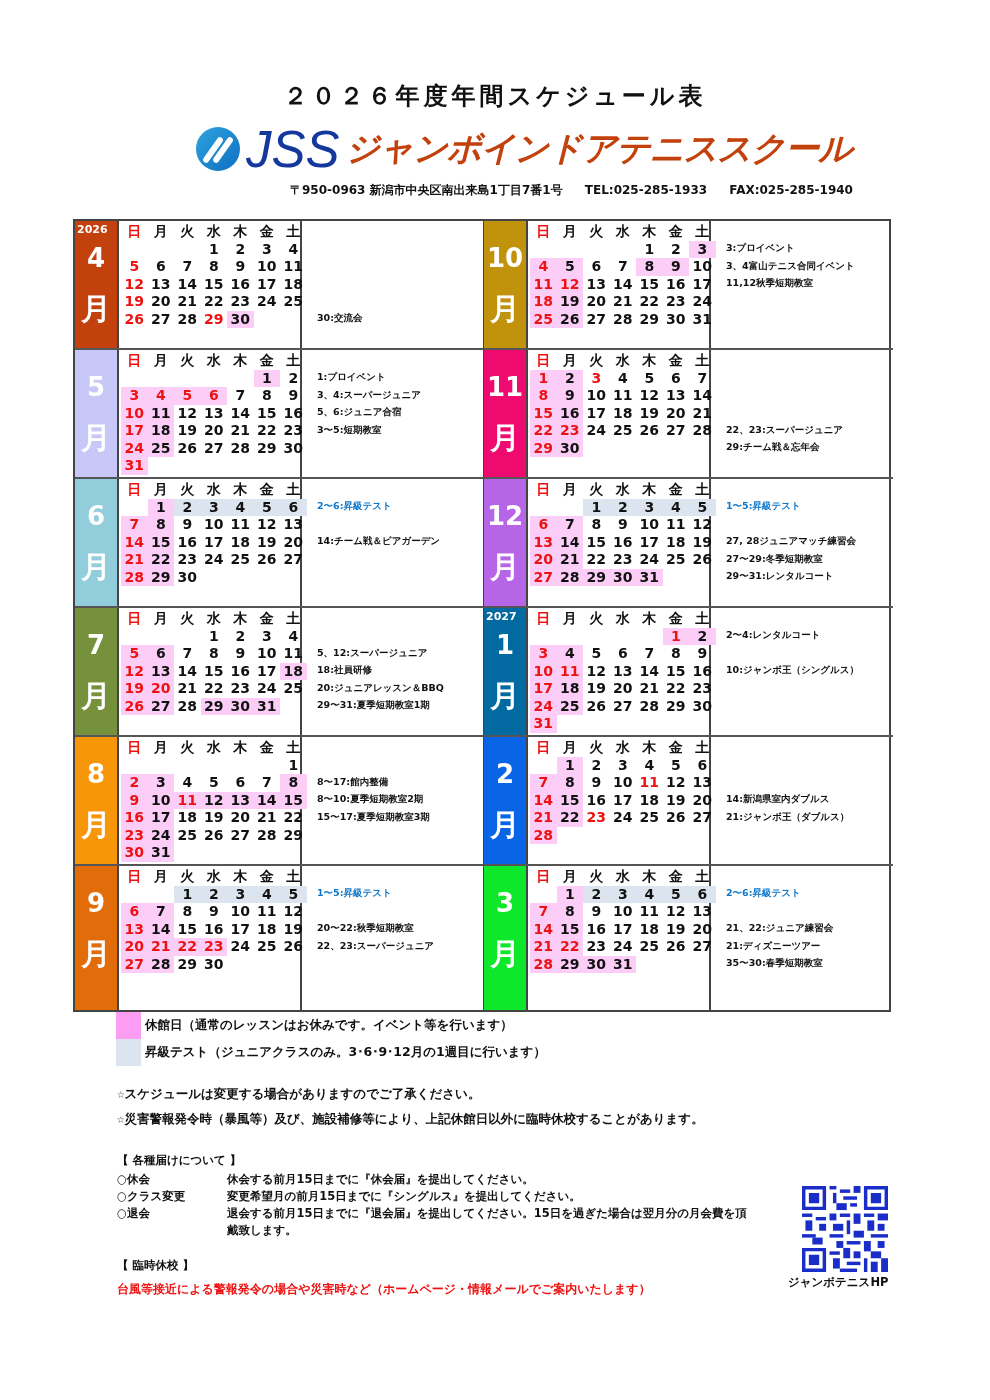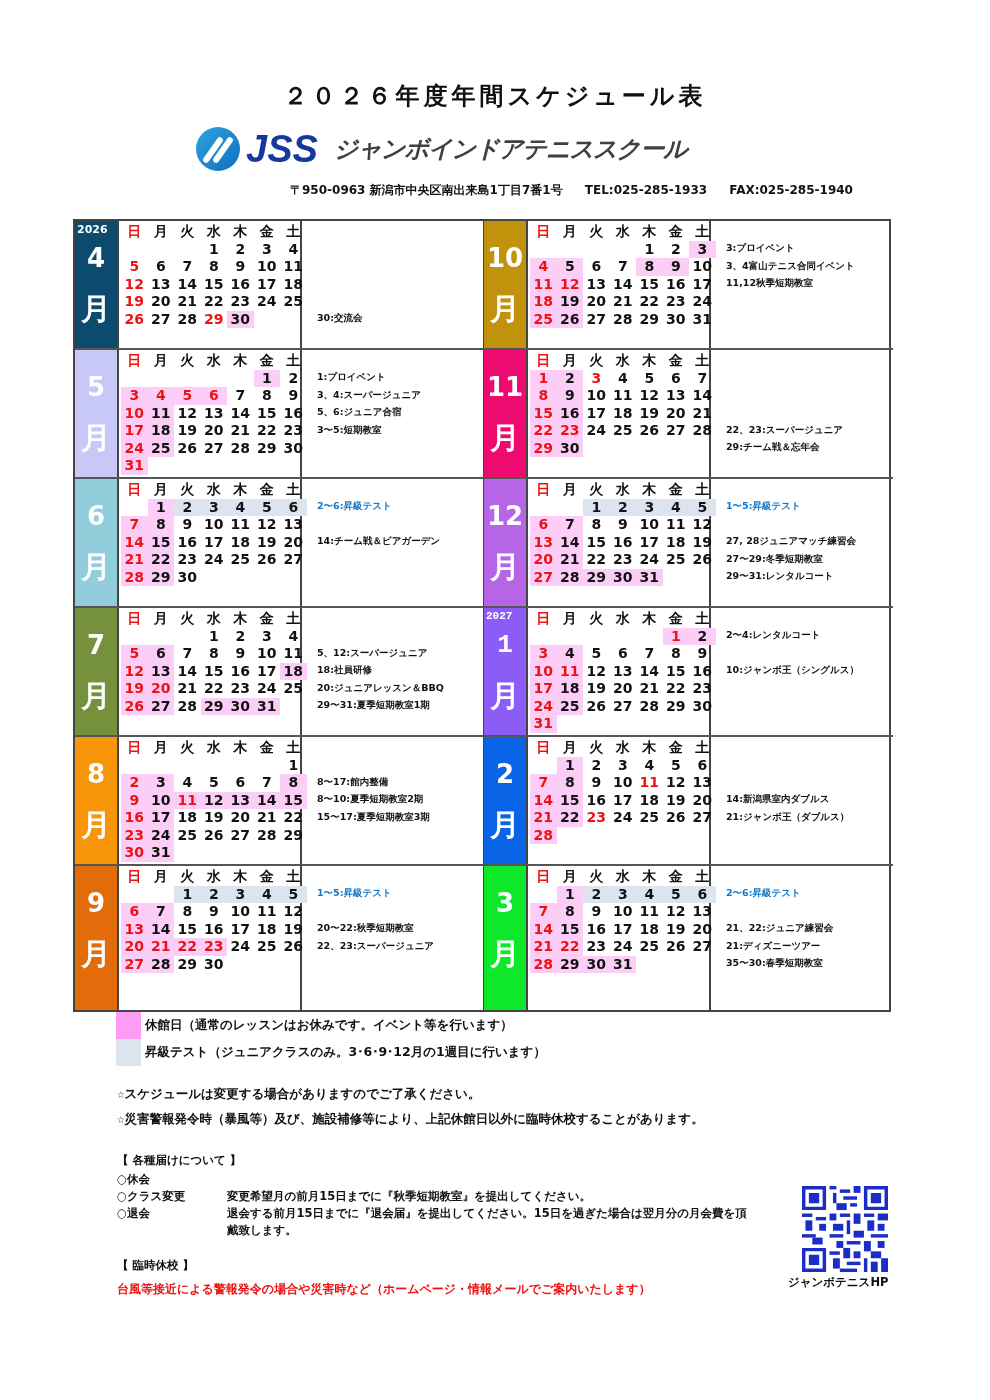--- a/index.html
+++ b/index.html
@@ -3,22 +3,22 @@
 <meta charset="utf-8">
 <style>
   * { box-sizing: border-box; margin: 0; padding: 0; }
   body { width: 990px; height: 1400px; background: #fff; font-family: "DejaVu Sans", "Liberation Sans", sans-serif; color: #111; position: relative; overflow: hidden; }
   .title { position: absolute; top: 80px; left: 0; width: 990px; text-align: center; font-size: 24px; font-weight: bold; letter-spacing: 4px; }
   .logo { position: absolute; top: 124px; left: 196px; height: 50px; display: flex; align-items: center; }
   .logo-mark { width: 44px; height: 44px; border-radius: 50%; background: linear-gradient(135deg, #2fa3e0 0%, #0e6fc0 100%); position: relative; margin-right: 6px; }
   .logo-mark::before, .logo-mark::after { content: ""; position: absolute; width: 6px; height: 30px; background: #fff; border-radius: 3px; transform: rotate(35deg); top: 8px; }
   .logo-mark::before { left: 14px; }
   .logo-mark::after { left: 24px; }
-  .logo-jss { font-size: 38px; font-weight: bold; font-style: italic; color: #14389c; font-family: "Liberation Sans", sans-serif; margin-right: 16px; }
-  .logo-name { font-size: 24px; font-weight: bold; font-style: italic; color: #404040; letter-spacing: -1px; }
+  .logo-jss { font-size: 51px; font-weight: normal; font-style: italic; color: #14389c; font-family: "Liberation Sans", sans-serif; margin-right: 6px; }
+  .logo-name { font-size: 34px; font-weight: bold; font-style: italic; color: #c2410c; letter-spacing: -1px; }
   .address { position: absolute; top: 182px; left: 290px; font-size: 12px; font-weight: bold; white-space: nowrap; }
   .address span { margin-right: 18px; }
 
   .grid { position: absolute; top: 219px; left: 73px; width: 818px; border: 2px solid #444; display: grid; grid-template-columns: 409px 409px; }
   .month { height: 129px; display: flex; border-right: 1px solid #444; border-bottom: 2px solid #555; position: relative; }
   .month:nth-child(2n) { border-right: none; }
   .month.last { height: 144px; border-bottom: none; }
   .side { width: 44px; border-right: 2px solid #444; color: #fff; display: flex; flex-direction: column; align-items: center; position: relative; }
   .side .yr { font-size: 11px; font-weight: bold; position: absolute; top: 2px; left: 2px; }
   .side .num { font-size: 26px; font-weight: bold; position: absolute; top: 22px; width: 100%; text-align: center; }
@@ -62,21 +62,21 @@
 </div>
 
 <div class="address">
   <span>〒950-0963 新潟市中央区南出来島1丁目7番1号</span>
   <span>TEL:025-285-1933</span>
   <span>FAX:025-285-1940</span>
 </div>
 
 <div class="grid" id="grid">
     <div class="month">
-      <div class="side" style="background: #0c4a6e;">
+      <div class="side" style="background: #c2410c;">
         <span class="yr">2026</span>
         <span class="num">4</span>
         <span class="tsuki">月</span>
       </div>
       <div class="cal">
         <div class="row hdr">
           <span class="red">日</span>
           <span class="">月</span>
           <span class="">火</span>
           <span class="">水</span>
@@ -561,21 +561,21 @@
       </div>
       <div class="notes">
         <div class="note"></div>
         <div class="note">5、12:スーパージュニア</div>
         <div class="note">18:社員研修</div>
         <div class="note">20:ジュニアレッスン＆BBQ</div>
         <div class="note">29〜31:夏季短期教室1期</div>
       </div>
     </div>
     <div class="month">
-      <div class="side" style="background: #8b5cf6; font-family: Liberation Mono, monospace;">
+      <div class="side" style="background: #0369a1;">
         <span class="yr">2027</span>
         <span class="num">1</span>
         <span class="tsuki">月</span>
       </div>
       <div class="cal">
         <div class="row hdr">
           <span class="red">日</span>
           <span class="">月</span>
           <span class="">火</span>
           <span class="">水</span>
@@ -950,24 +950,25 @@
 
 <div class="remarks">
   <div>☆スケジュールは変更する場合がありますのでご了承ください。</div>
   <div>☆災害警報発令時（暴風等）及び、施設補修等により、上記休館日以外に臨時休校することがあります。</div>
 </div>
 
 <div class="forms">
   <div class="head">【 各種届けについて 】</div>
   <div class="form-row">
     <span class="lbl">○休会</span>
+    <span class="txt">休会する前月15日までに『休会届』を提出してください。</span>
   </div>
   <div class="form-row">
     <span class="lbl">○クラス変更</span>
-    <span class="txt">変更希望月の前月15日までに『秋季短期教室』を提出してください。</span>
+    <span class="txt">変更希望月の前月15日までに『シングルス』を提出してください。</span>
   </div>
   <div class="form-row">
     <span class="lbl">○退会</span>
     <span class="txt">退会する前月15日までに『退会届』を提出してください。15日を過ぎた場合は翌月分の月会費を頂戴致します。</span>
   </div>
 </div>
 
 <div class="closure">
   <div>【 臨時休校 】</div>
   <div class="msg">台風等接近による警報発令の場合や災害時など（ホームページ・情報メールでご案内いたします）</div>

